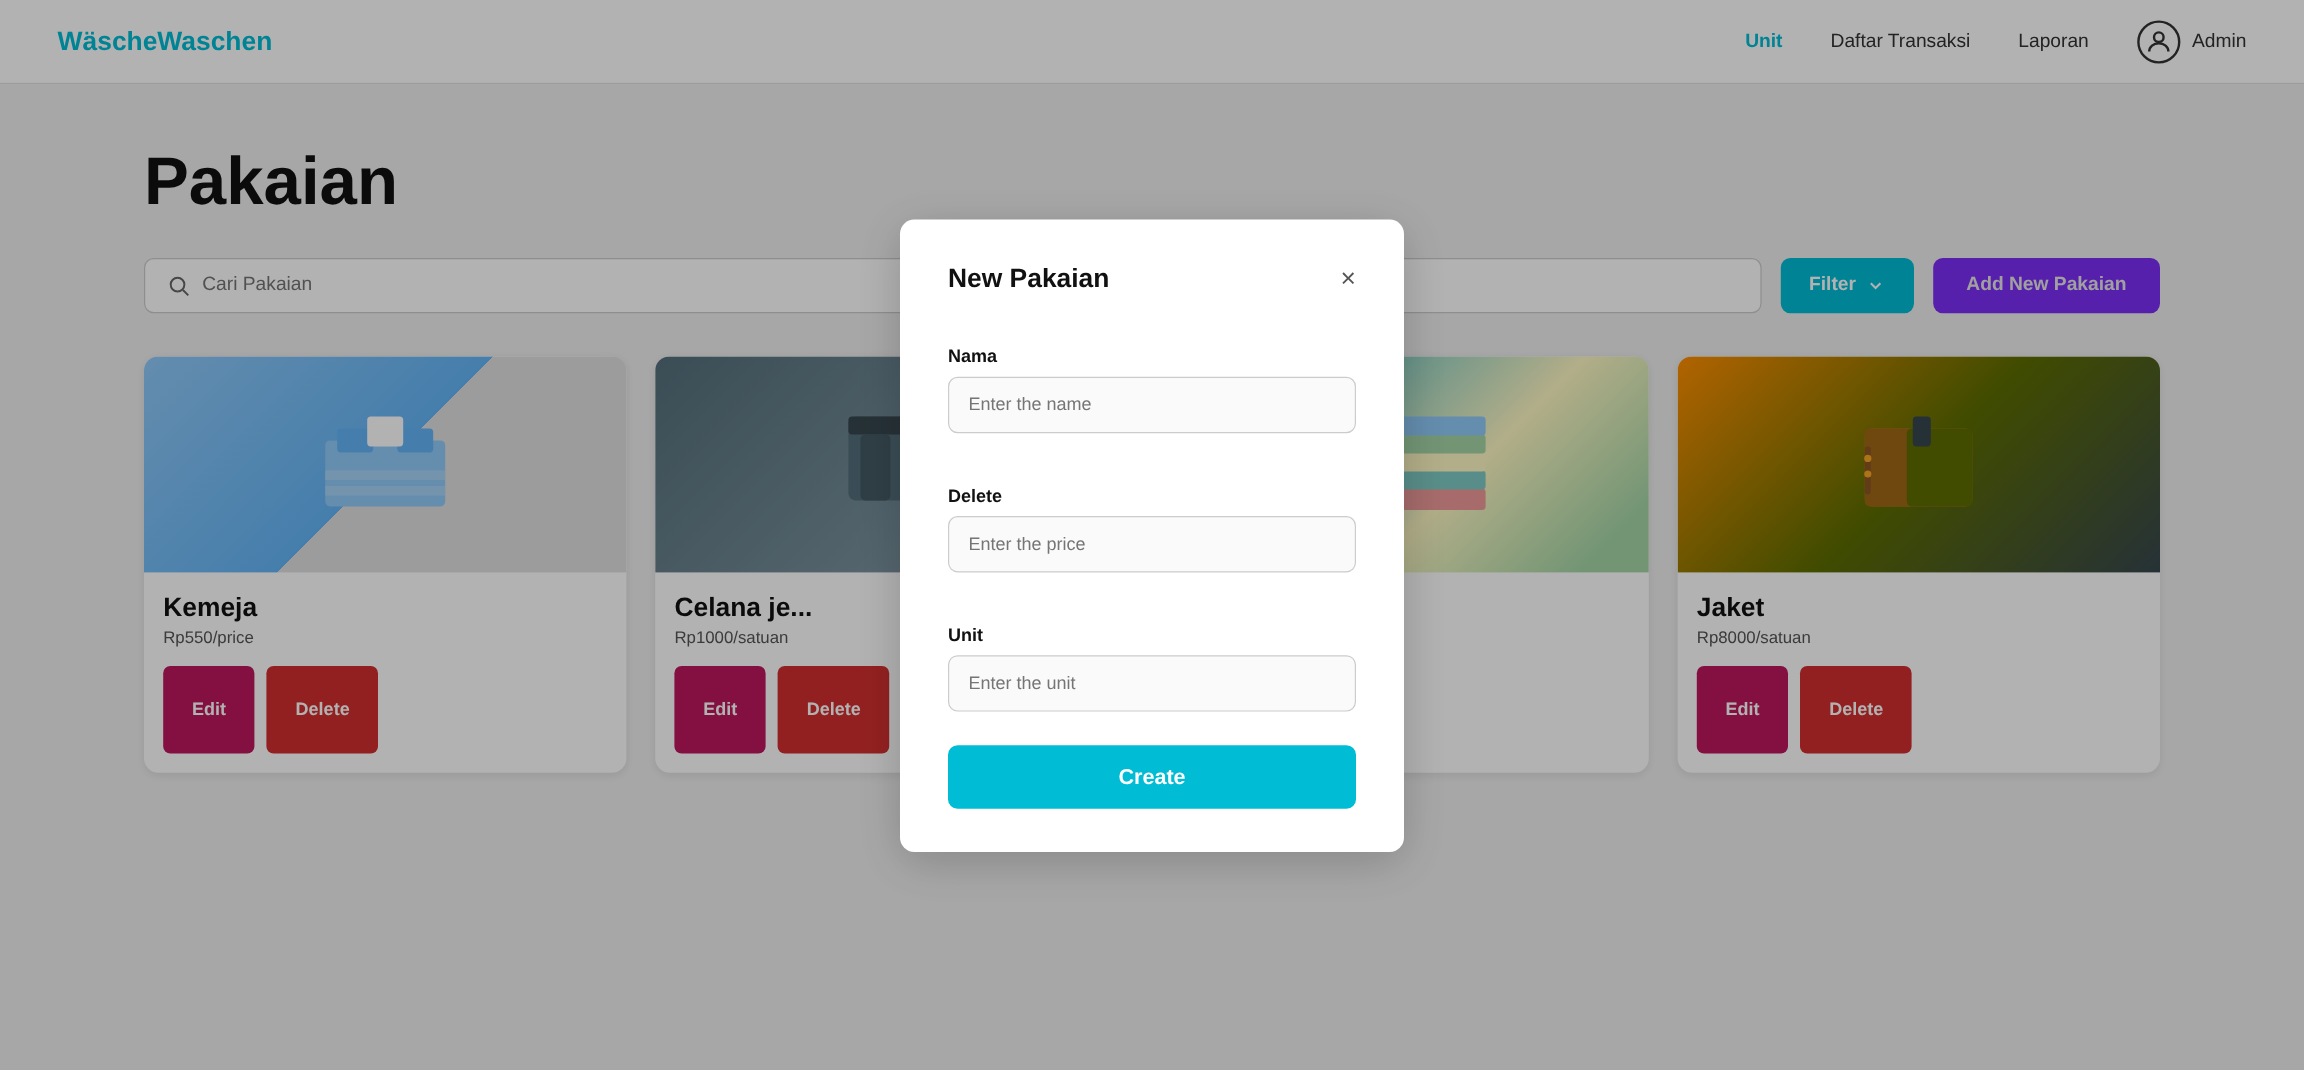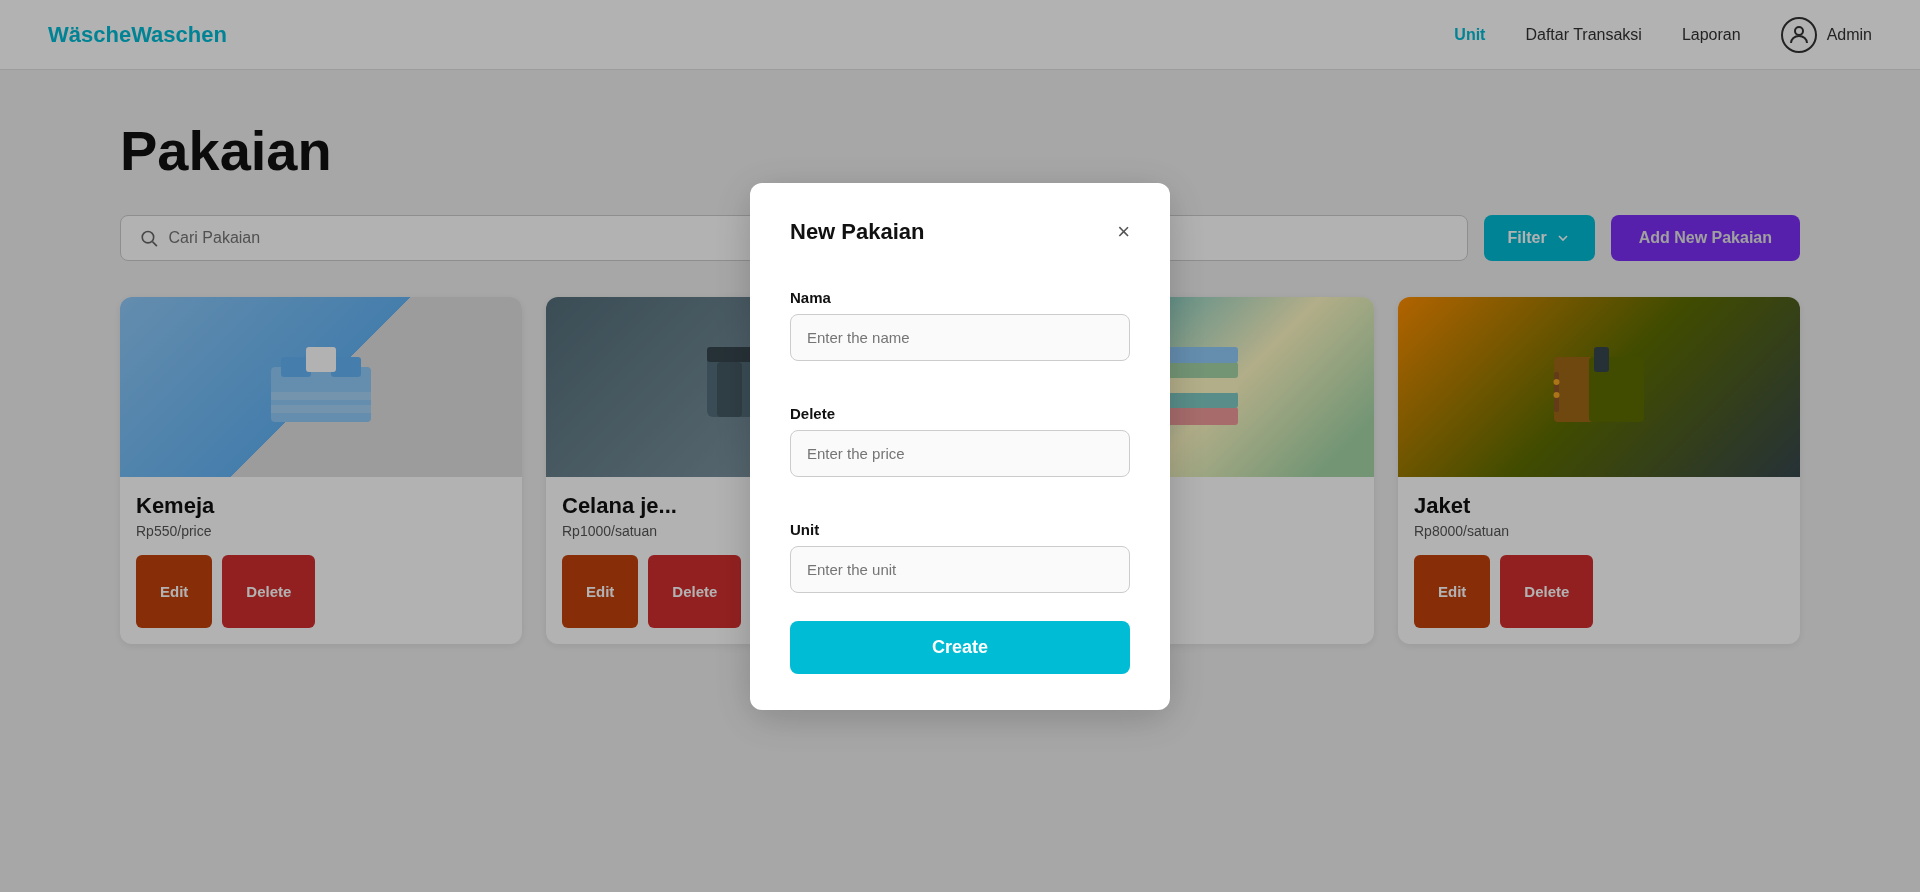--- a/index.html
+++ b/index.html
@@ -123,21 +123,21 @@
       background: #ddd;
       display: flex;
       align-items: center;
       justify-content: center;
     }
     .card-body { padding: 16px; }
     .card-title { font-size: 22px; font-weight: 800; color: #111; margin-bottom: 4px; }
     .card-price { font-size: 14px; color: #555; margin-bottom: 16px; }
     .card-actions { display: flex; gap: 10px; }
     .btn-edit {
-      background: #c2410c;
+      background: #be185d;
       color: #fff;
       border: none;
       border-radius: 6px;
       padding: 28px 24px;
       font-size: 15px;
       font-weight: 600;
       cursor: pointer;
     }
     .btn-delete {
       background: #d32f2f;

